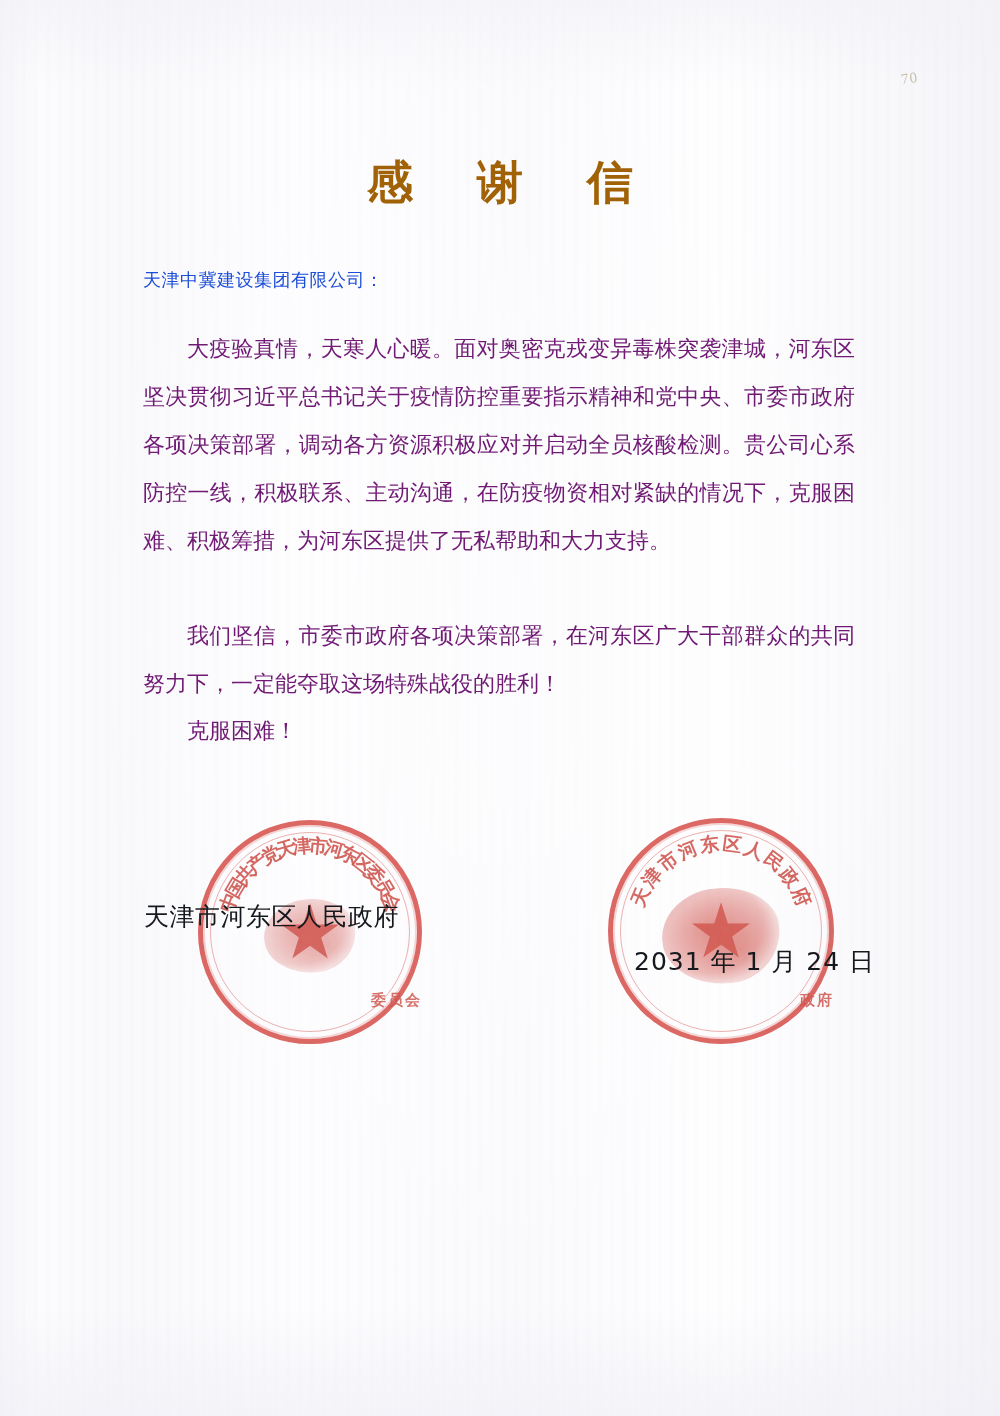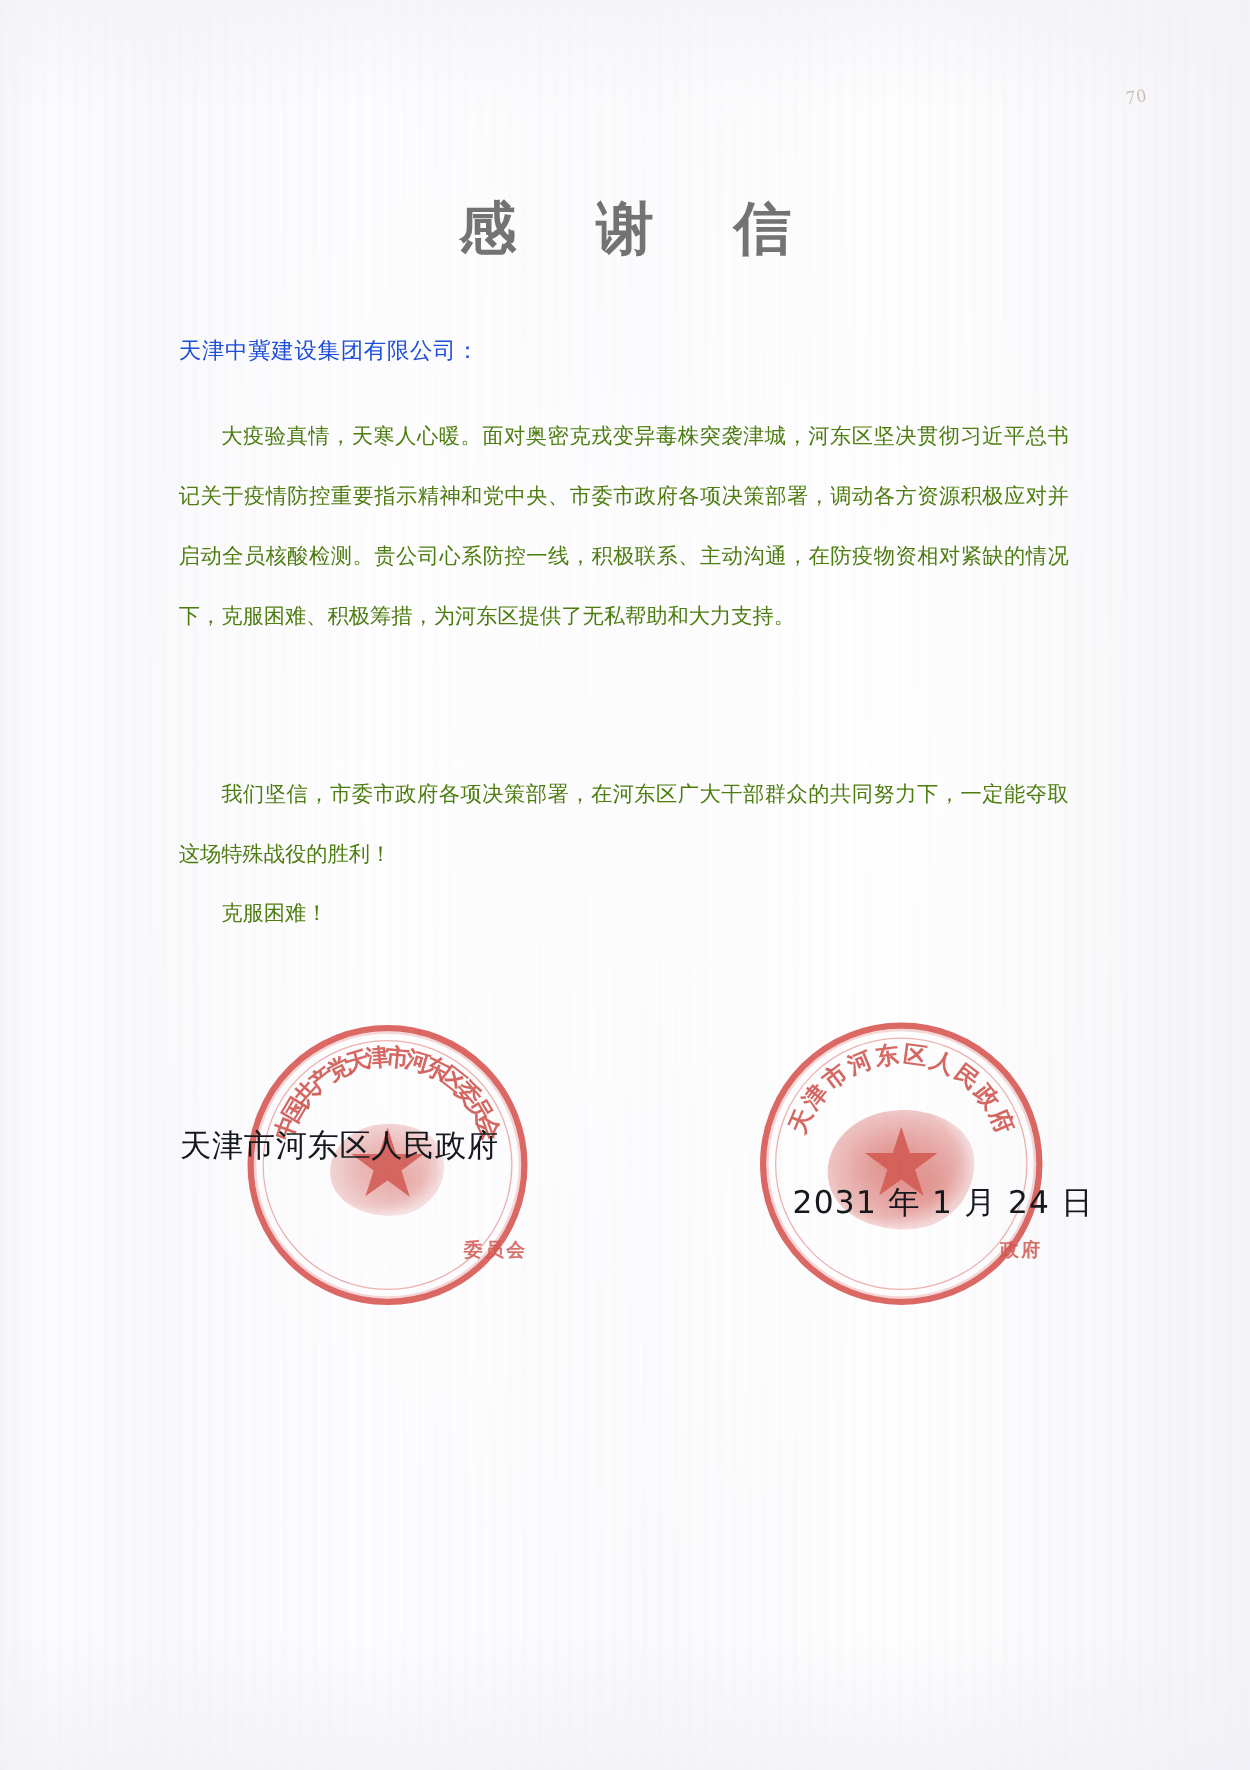--- a/index.html
+++ b/index.html
@@ -72,43 +72,43 @@
   }
 
   .doc-title {
     position: absolute;
     top: 152px;
     left: 0;
     width: 1000px;
     text-align: center;
     font-size: 46px;
     font-weight: bold;
-    color: #737373;
+    color: #a16207;
     letter-spacing: 24px;
     text-indent: 24px;
     font-family: "DejaVu Serif", "Liberation Serif", serif;
   }
 
   .salutation {
     position: absolute;
     top: 268px;
     left: 143px;
     font-size: 18px;
     color: #1d4ed8;
     letter-spacing: 0.5px;
     font-family: "DejaVu Sans", "Liberation Sans", sans-serif;
   }
 
   .body-block {
     position: absolute;
     left: 143px;
     width: 712px;
-    font-size: 17px;
+    font-size: 22px;
     line-height: 48px;
-    color: #4d7c0f;
+    color: #701a75;
     text-align: justify;
     text-justify: inter-ideograph;
     font-family: "DejaVu Sans", "Liberation Sans", sans-serif;
   }
   .p1 { top: 325px; }
   .p2 { top: 612px; }
   .p3 { top: 707px; }
   .indent { text-indent: 2em; display: block; }
 
   

